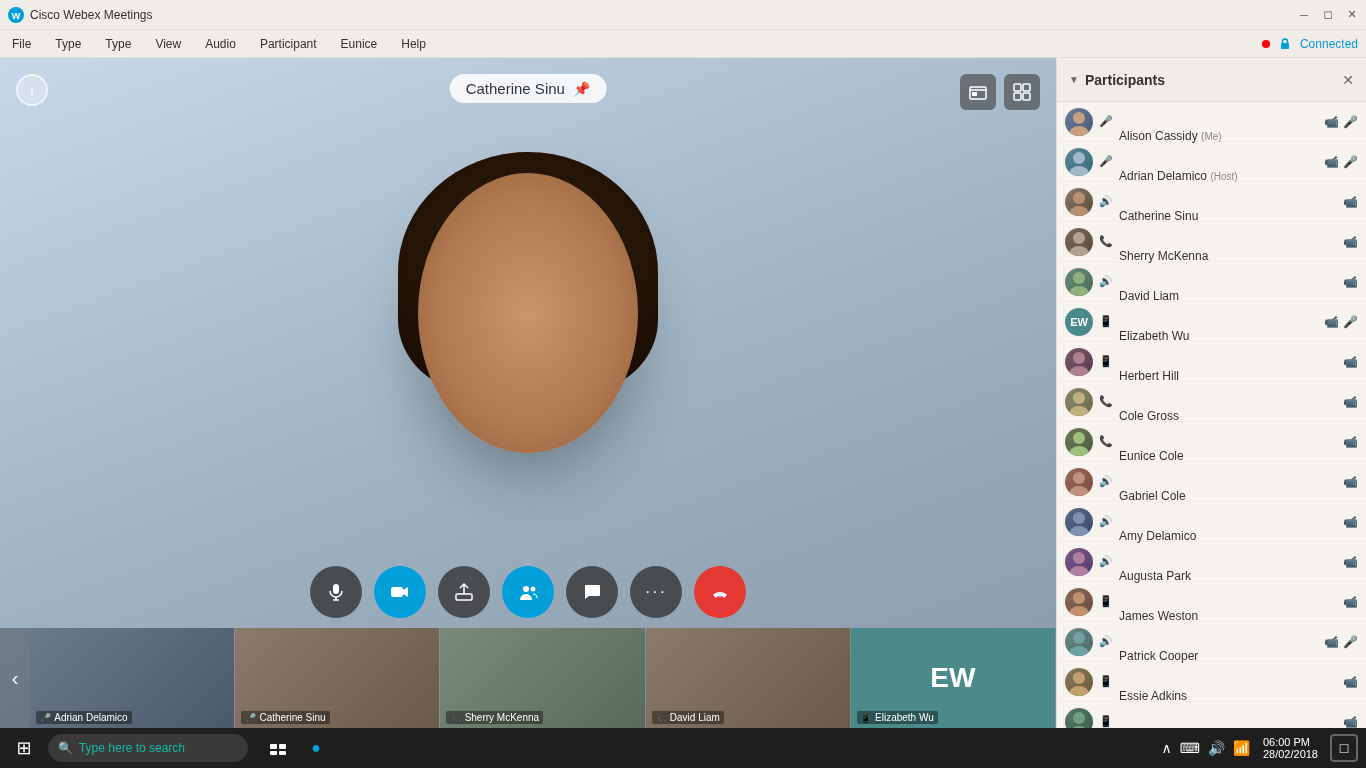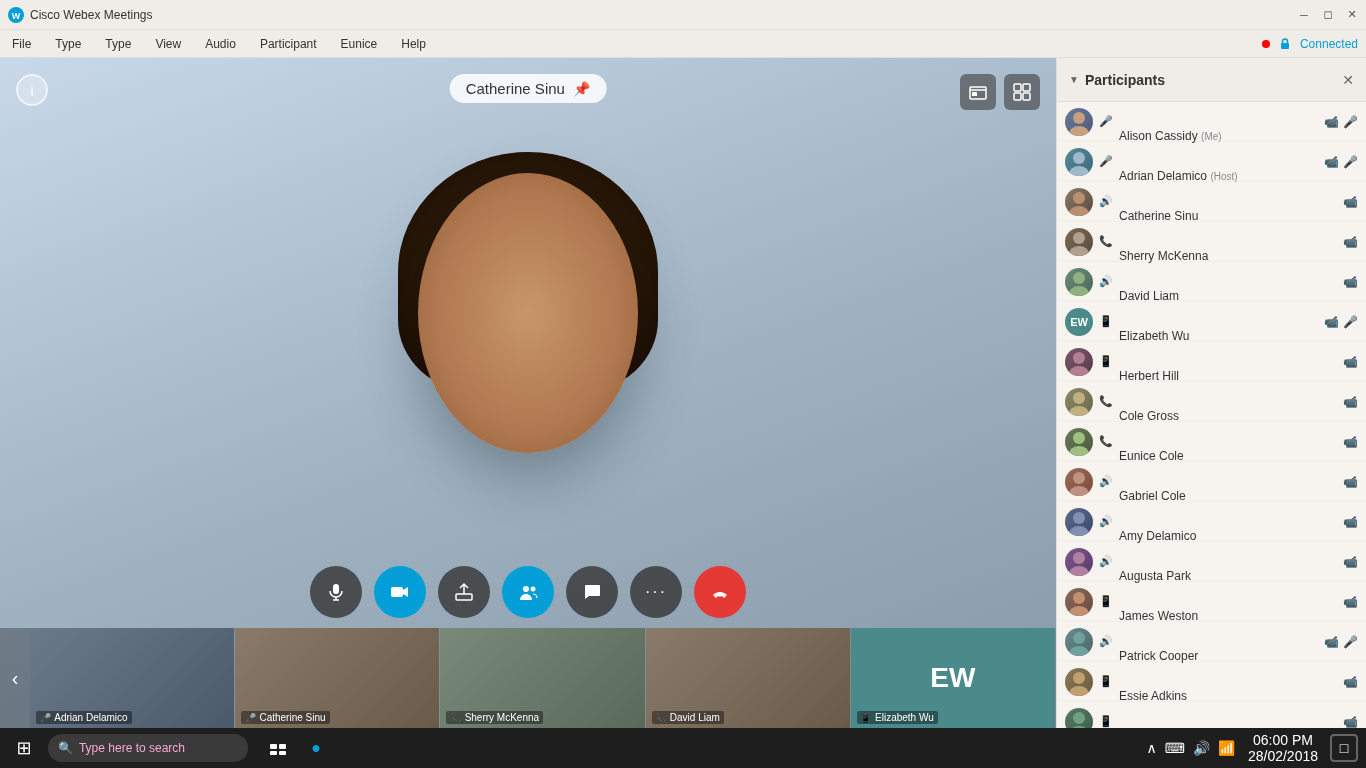--- a/index.html
+++ b/index.html
@@ -363,22 +363,22 @@
       display: flex;
       gap: 8px;
       align-items: center;
     }
     .tray-icon {
       color: white;
       font-size: 14px;
     }
     .taskbar-clock {
       color: white;
-      font-size: 14px;
-      text-align: center;
+      font-size: 11px;
+      text-align: left;
     }
     .taskbar-notif {
       width: 28px; height: 28px;
       border: 2px solid #666;
       border-radius: 4px;
       display: flex; align-items: center; justify-content: center;
       color: white; font-size: 14px;
     }
 
     
@@ -817,21 +817,21 @@
       </div>
 
     </div>
   </div>
 </div>
 
 <div class="taskbar">
   <div class="taskbar-start">⊞</div>
   <div class="taskbar-search">
     <span>🔍</span>
-    <span style="color:#f9a8d4; font-size:12px;">Type here to search</span>
+    <span style="color:#14b8a6; font-size:12px;">Type here to search</span>
   </div>
   <div class="taskbar-icons">
     <div class="taskbar-icon">
       <svg width="18" height="18" viewBox="0 0 18 18" fill="white">
         <rect x="1" y="5" width="7" height="5" rx="1"></rect>
         <rect x="10" y="5" width="7" height="5" rx="1"></rect>
         <rect x="1" y="12" width="7" height="4" rx="1"></rect>
         <rect x="10" y="12" width="7" height="4" rx="1"></rect>
       </svg>
     </div>

